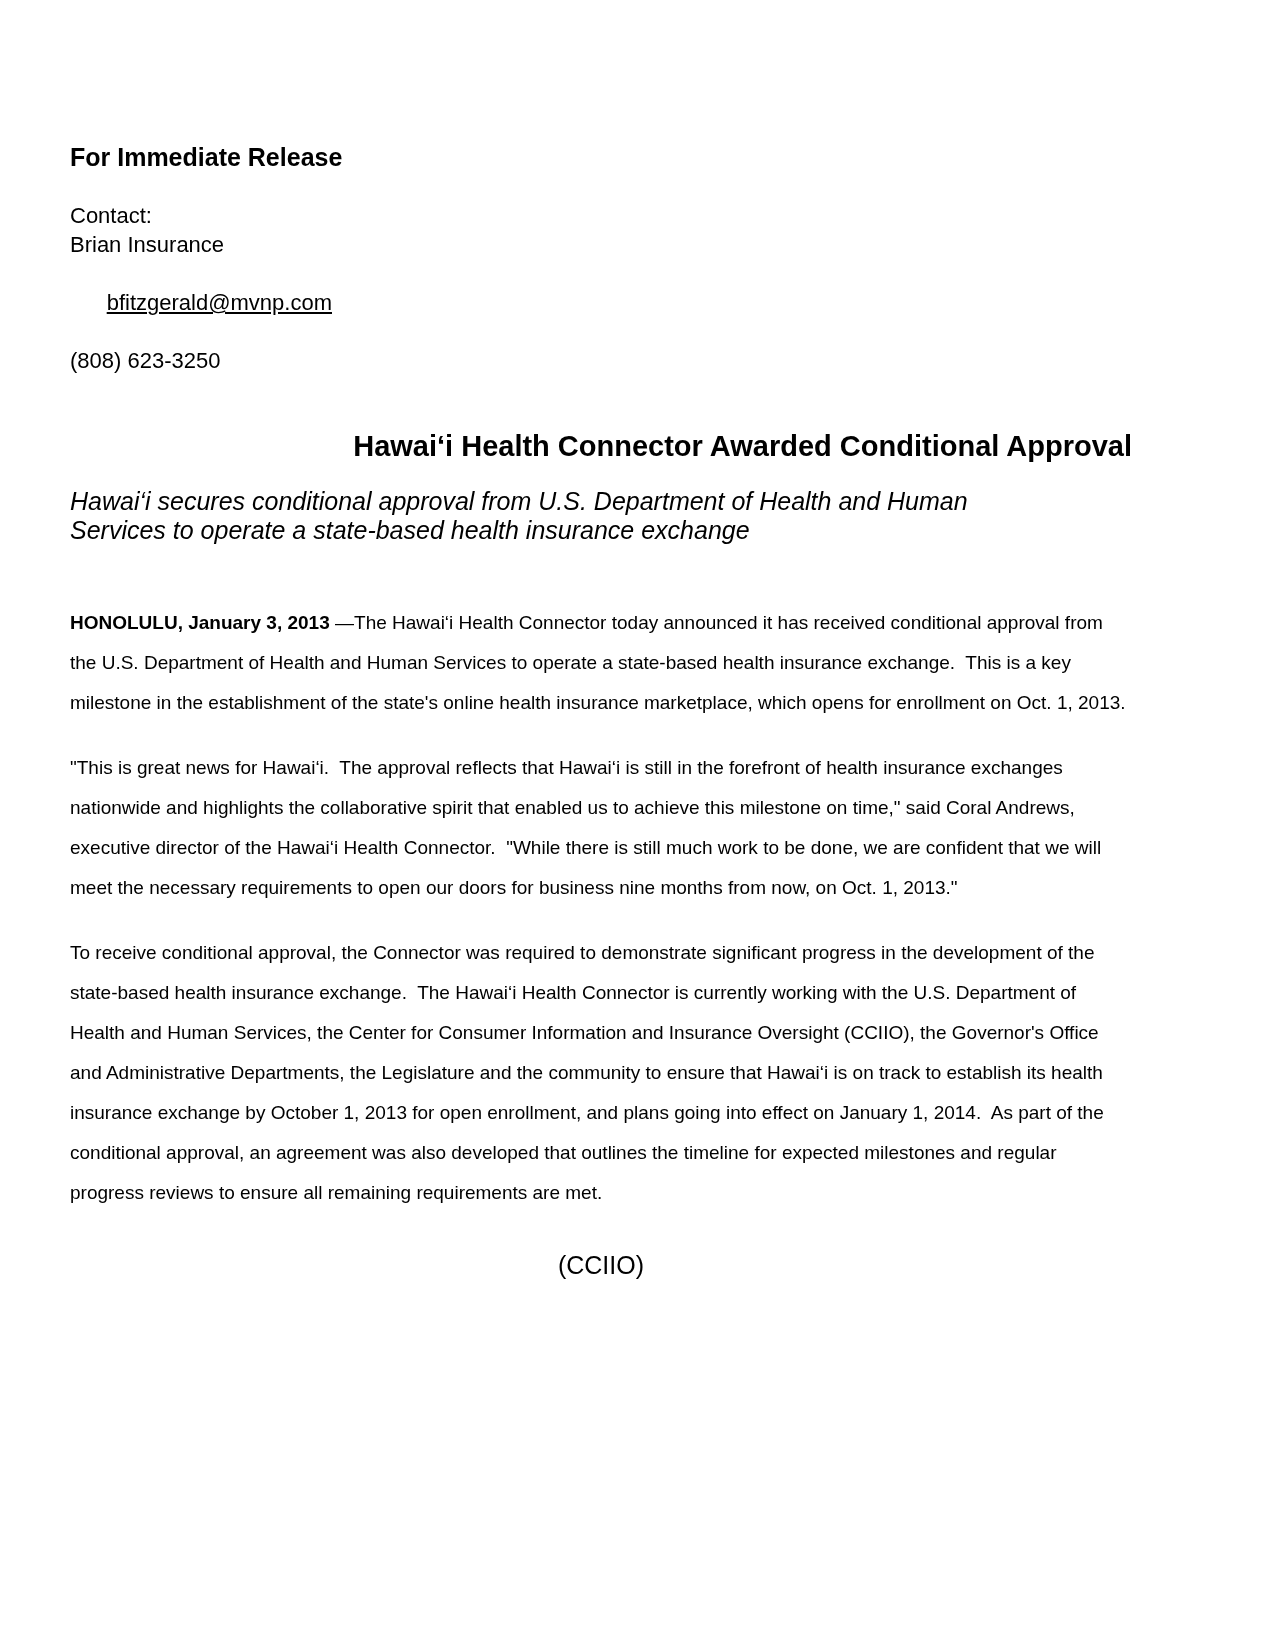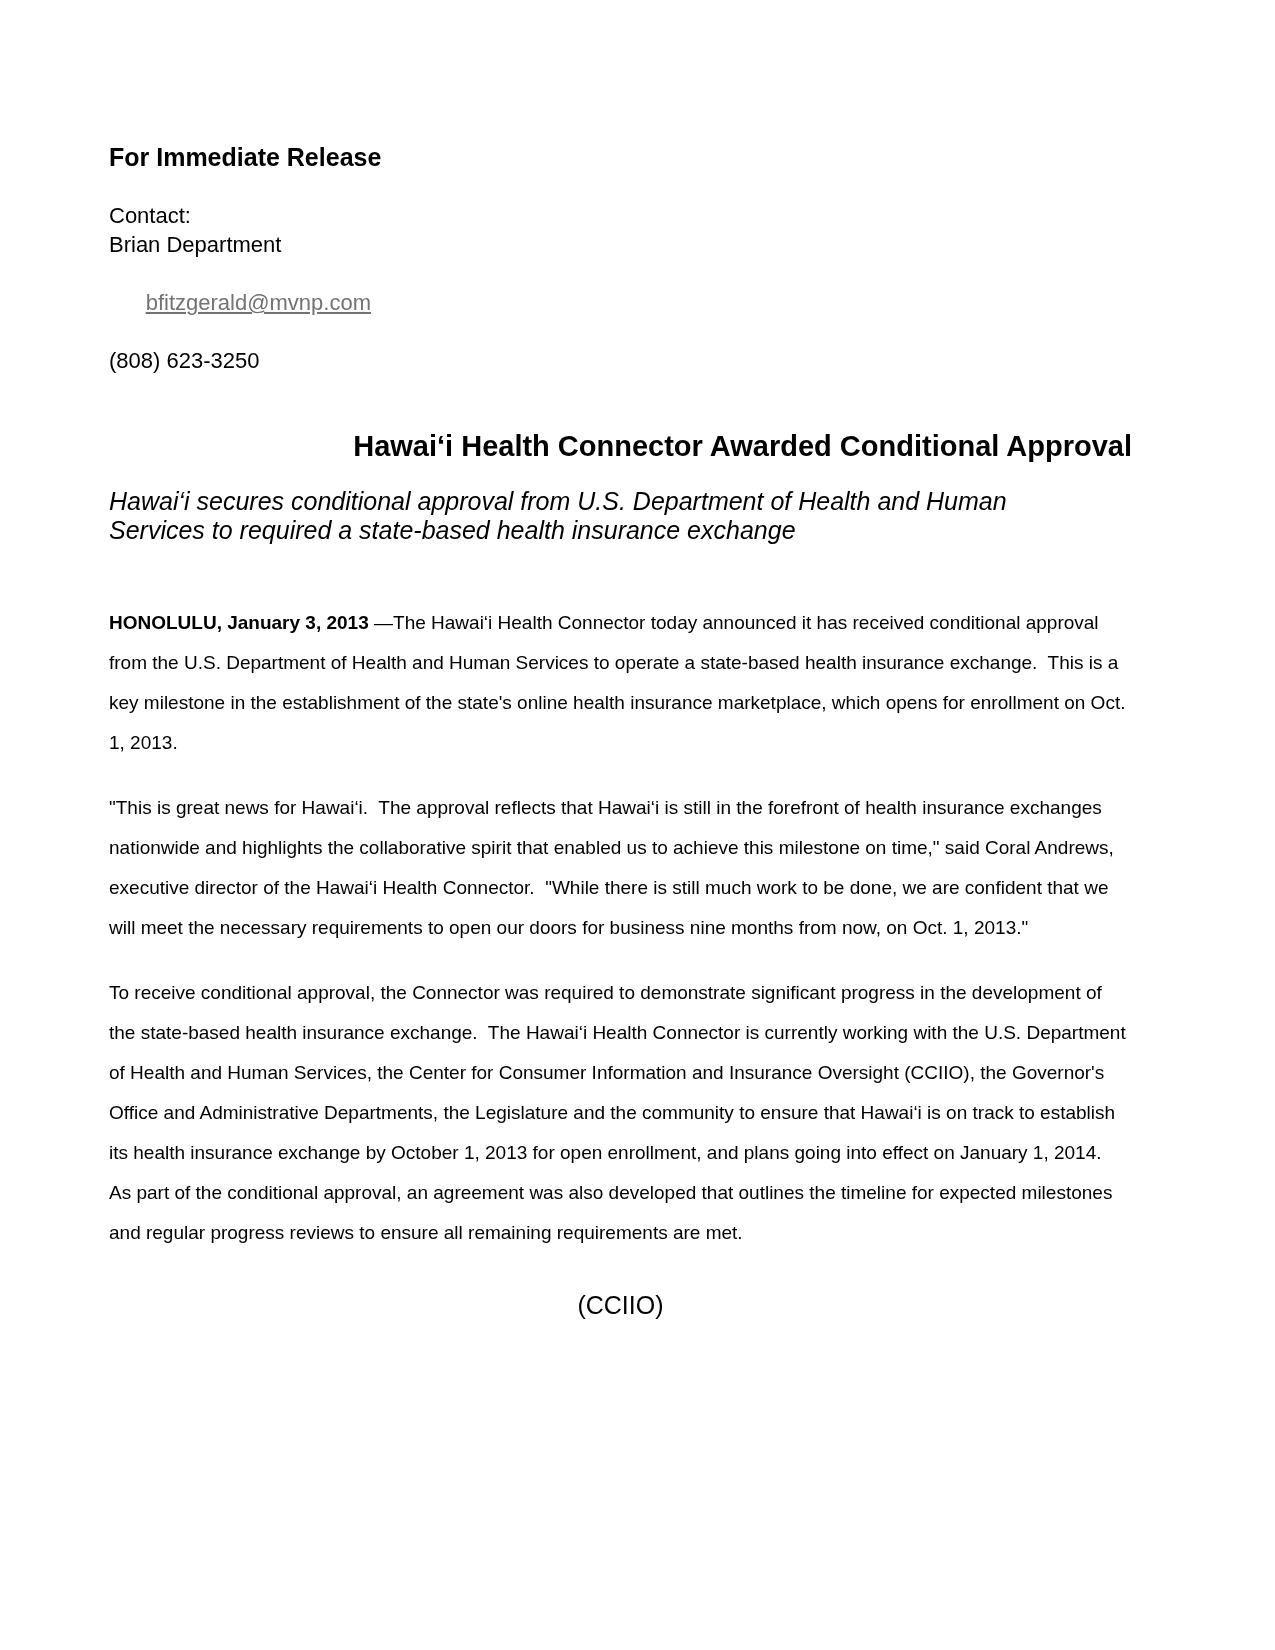--- a/index.html
+++ b/index.html
@@ -7,41 +7,41 @@
     padding: 0;
     background: #ffffff;
   }
   .page {
     position: relative;
     width: 1275px;
     height: 1650px;
     margin: 0 auto;
     background: #ffffff;
     box-sizing: border-box;
-    padding: 143px 143px 0 109px;
+    padding: 143px 143px 0 70px;
     font-family: "Liberation Sans", "DejaVu Sans", sans-serif;
     color: #000000;
     overflow: hidden;
   }
   .release-label {
     font-size: 25px;
     font-weight: bold;
     line-height: 29px;
     margin-bottom: 29px;
   }
   .contact-block {
     font-size: 22px;
     line-height: 29px;
     margin-bottom: 54px;
   }
   .contact-line {
     white-space: pre-wrap;
   }
   .email-link {
-    color: #737373;
+    color: #000000;
     text-decoration: underline;
     cursor: pointer;
   }
   .headline {
     font-size: 29px;
     font-weight: bold;
     text-align: right;
     line-height: 34px;
     margin: 0 0 24px 0;
   }
@@ -71,32 +71,32 @@
 </style>
 </head>
 <body>
 
 <div class="page">
 
   <div class="release-label">For Immediate Release</div>
 
   <div class="contact-block">
     <div class="contact-line">Contact:</div>
-    <div class="contact-line">Brian Department</div>
+    <div class="contact-line">Brian Insurance</div>
     <div class="contact-line">
       <a class="email-link">bfitzgerald@mvnp.com</a>
     </div>
     <div class="contact-line">(808) 623-3250</div>
   </div>
 
   <h1 class="headline">Hawai‘i Health Connector Awarded Conditional Approval</h1>
 
   <div class="subheadline">
     <div>Hawai‘i secures conditional approval from U.S. Department of Health and Human</div>
-    <div>Services to required a state-based health insurance exchange</div>
+    <div>Services to operate a state-based health insurance exchange</div>
   </div>
 
   <p class="body-paragraph"><span class="lead-in">HONOLULU, January 3, 2013 </span><span>—The Hawai‘i Health Connector today announced it has received conditional approval from the U.S. Department of Health and Human Services to operate a state-based health insurance exchange.  This is a key milestone in the establishment of the state's online health insurance marketplace, which opens for enrollment on Oct. 1, 2013.</span></p>
 
   <p class="body-paragraph">"This is great news for Hawai‘i.  The approval reflects that Hawai‘i is still in the forefront of health insurance exchanges nationwide and highlights the collaborative spirit that enabled us to achieve this milestone on time," said Coral Andrews, executive director of the Hawai‘i Health Connector.  "While there is still much work to be done, we are confident that we will meet the necessary requirements to open our doors for business nine months from now, on Oct. 1, 2013."</p>
 
   <p class="body-paragraph">To receive conditional approval, the Connector was required to demonstrate significant progress in the development of the state-based health insurance exchange.  The Hawai‘i Health Connector is currently working with the U.S. Department of Health and Human Services, the Center for Consumer Information and Insurance Oversight (CCIIO), the Governor's Office and Administrative Departments, the Legislature and the community to ensure that Hawai‘i is on track to establish its health insurance exchange by October 1, 2013 for open enrollment, and plans going into effect on January 1, 2014.  As part of the conditional approval, an agreement was also developed that outlines the timeline for expected milestones and regular progress reviews to ensure all remaining requirements are met.</p>
 
   <div class="more-label">(CCIIO)</div>
 

